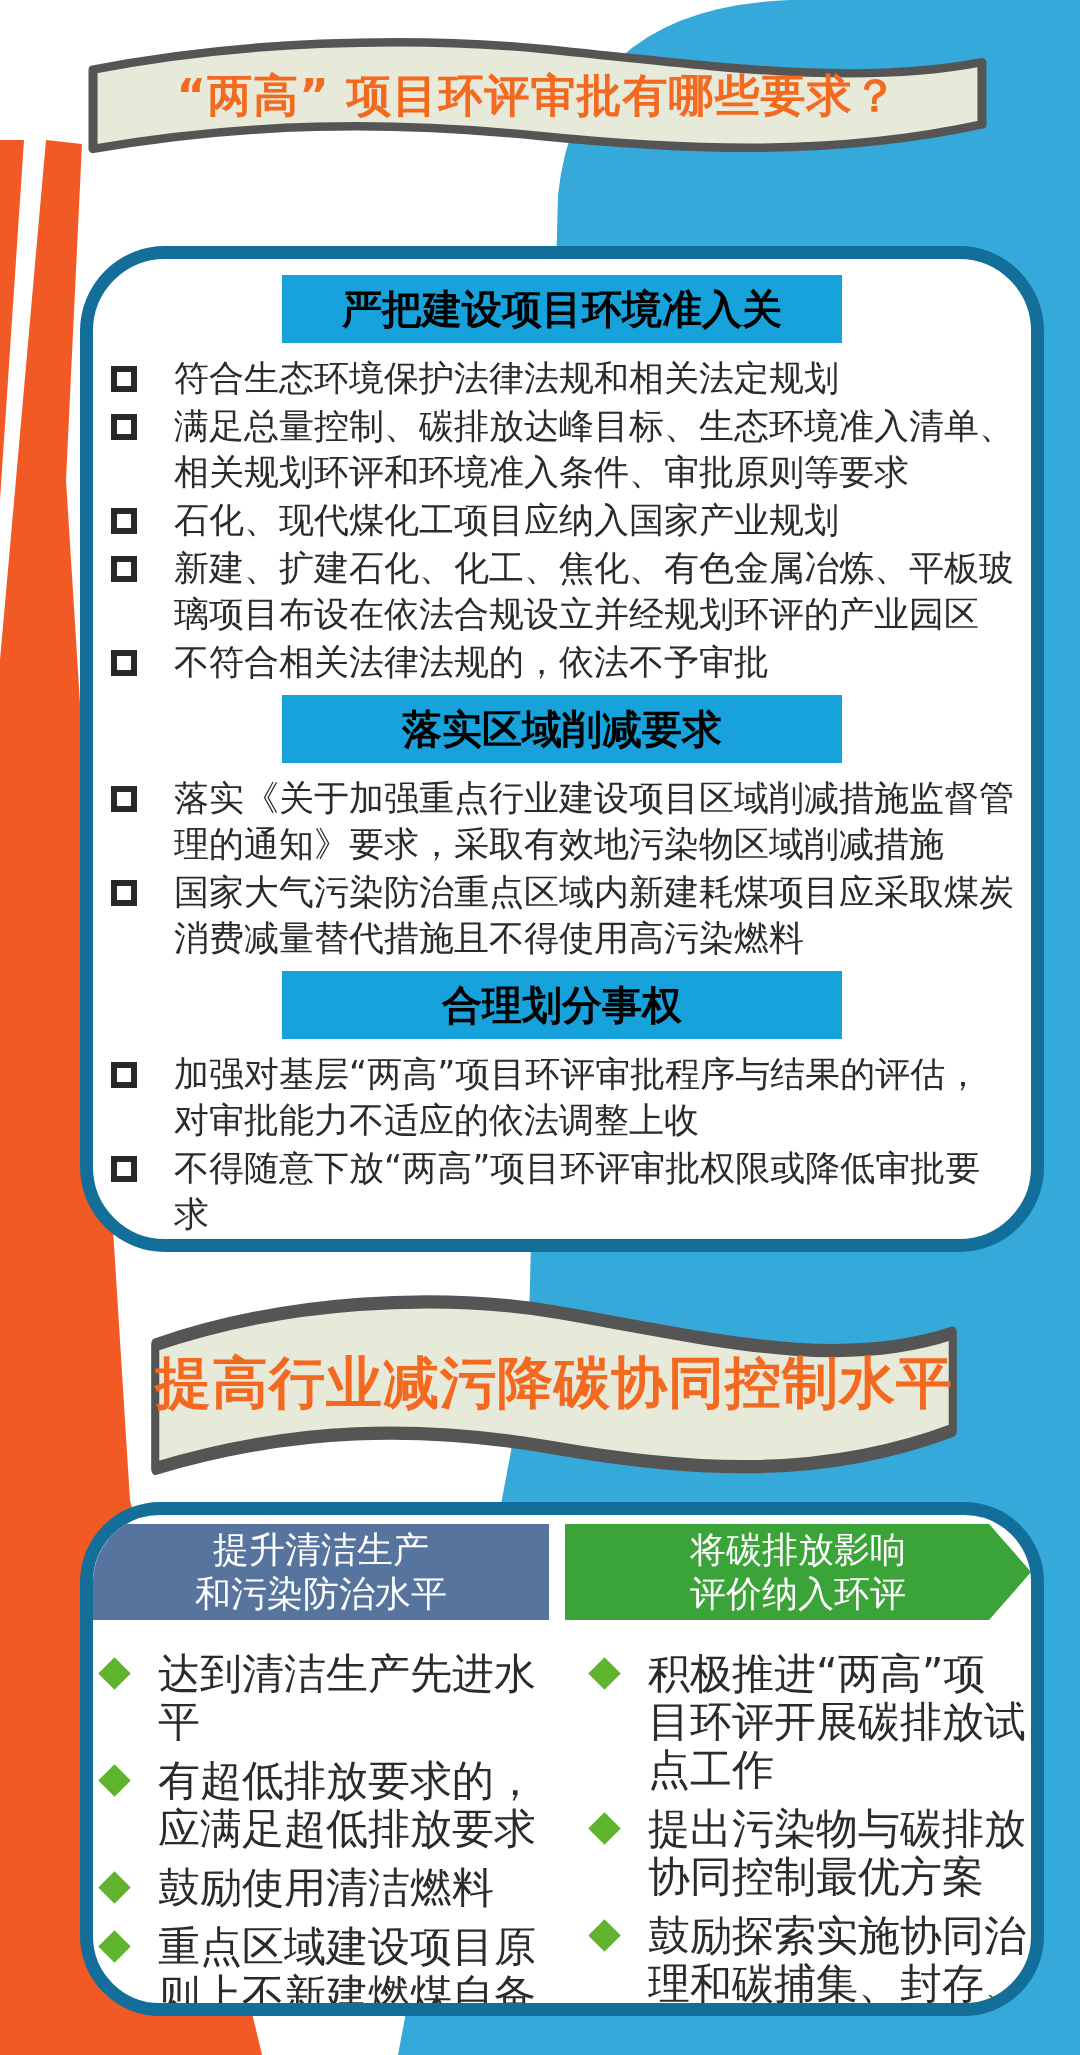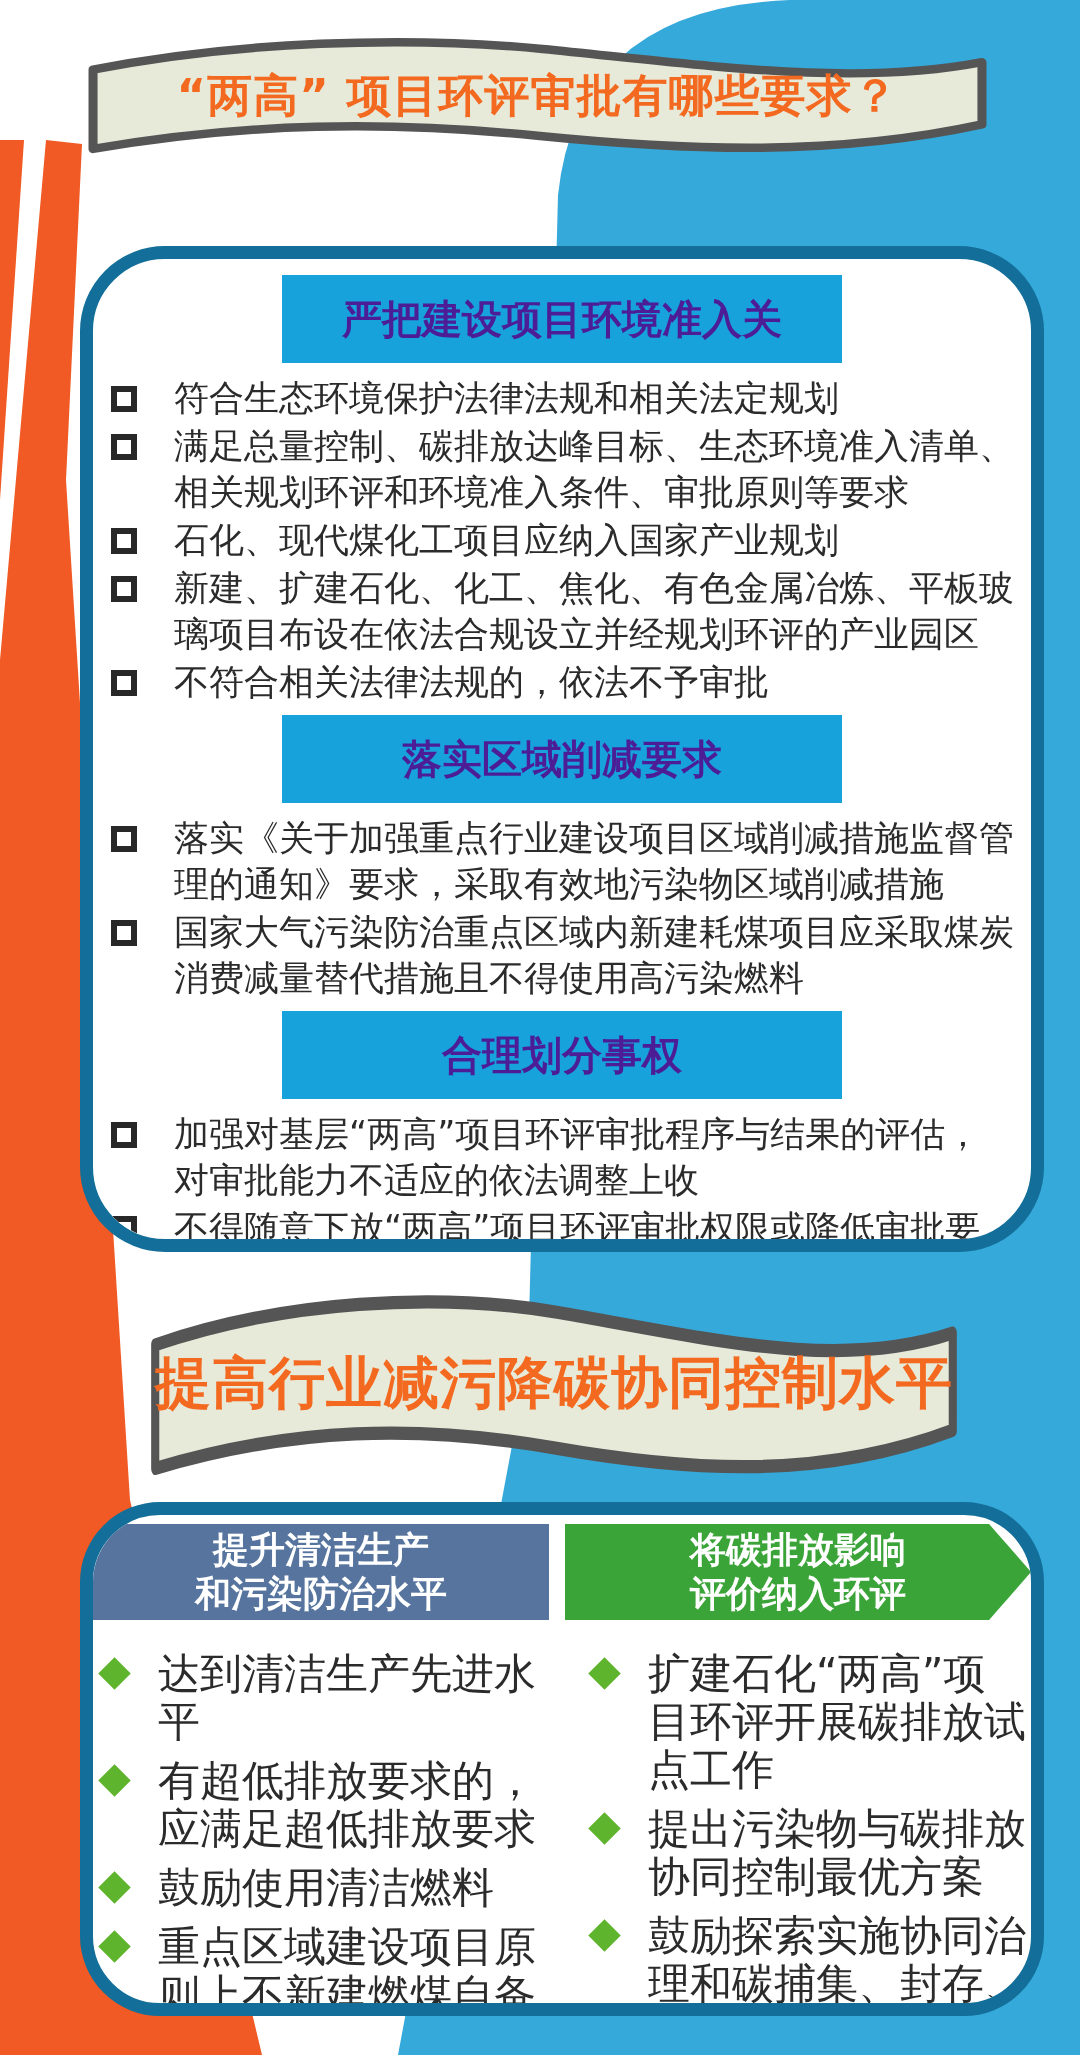--- a/index.html
+++ b/index.html
@@ -26,42 +26,42 @@
   
   .card{
     position:absolute;background:#ffffff;border:13px solid #136f99;
     box-sizing:border-box;overflow:hidden;
   }
   .card1{left:80px;top:246px;width:964px;height:1006px;border-radius:85px;padding:10px 0 0 0;}
   .card2{left:80px;top:1502px;width:964px;height:514px;border-radius:80px;}
 
   
   .hbar{
-    width:560px;height:88px;margin:6px auto 8px auto;background:#17a2dc;
+    width:560px;height:68px;margin:6px auto 8px auto;background:#17a2dc;
     display:flex;align-items:center;justify-content:center;
-    color:#4c1d95;font-weight:bold;font-size:40px;white-space:nowrap;
+    color:#000000;font-weight:bold;font-size:40px;white-space:nowrap;
   }
 
   
   .clist{list-style:none;margin:0;padding:2px 16px 2px 16px;}
   .clist li{display:flex;align-items:flex-start;margin:2px 0;}
   .cb{
     flex:0 0 auto;width:14px;height:14px;border:6px solid #282828;
     margin:11px 37px 0 2px;background:#ffffff;
   }
   .ctext{font-size:35px;line-height:46px;color:#2b2b2b;}
 
   
   .cols{display:flex;height:100%;padding:9px 0 0 0;box-sizing:border-box;}
   .col{position:relative;box-sizing:border-box;}
   .col-left{width:472px;}
   .col-right{width:466px;}
   .col-head{
     height:96px;display:flex;flex-direction:column;align-items:center;justify-content:center;
-    color:#ffffff;font-weight:bold;font-size:36px;line-height:44px;white-space:nowrap;
+    color:#ffffff;font-weight:normal;font-size:36px;line-height:44px;white-space:nowrap;
   }
   .col-head-left{width:456px;background:#56749d;}
   .col-head-right{width:100%;background:#3ba438;
     clip-path:polygon(0 0,91% 0,100% 50%,91% 100%,0 100%);}
   .dlist{list-style:none;margin:0;padding:30px 4px 0 4px;}
   .col-right .dlist{padding-left:22px;}
   .dlist li{display:flex;align-items:flex-start;margin:0 0 11px 0;}
   .diamond{
     flex:0 0 auto;width:23px;height:23px;background:#5eb42c;
     transform:rotate(45deg);margin:12px 32px 0 6px;
@@ -174,21 +174,21 @@
       </div>
 
       <div class="col col-right">
         <div class="col-head col-head-right">
           <span>将碳排放影响</span>
           <span>评价纳入环评</span>
         </div>
         <ul class="dlist">
           <li>
             <span class="diamond"></span>
-            <span class="dtext">扩建石化“两高”项目环评开展碳排放试点工作</span>
+            <span class="dtext">积极推进“两高”项目环评开展碳排放试点工作</span>
           </li>
           <li>
             <span class="diamond"></span>
             <span class="dtext">提出污染物与碳排放协同控制最优方案</span>
           </li>
           <li>
             <span class="diamond"></span>
             <span class="dtext">鼓励探索实施协同治理和碳捕集、封存、综合利用工程试点、示范</span>
           </li>
         </ul>

